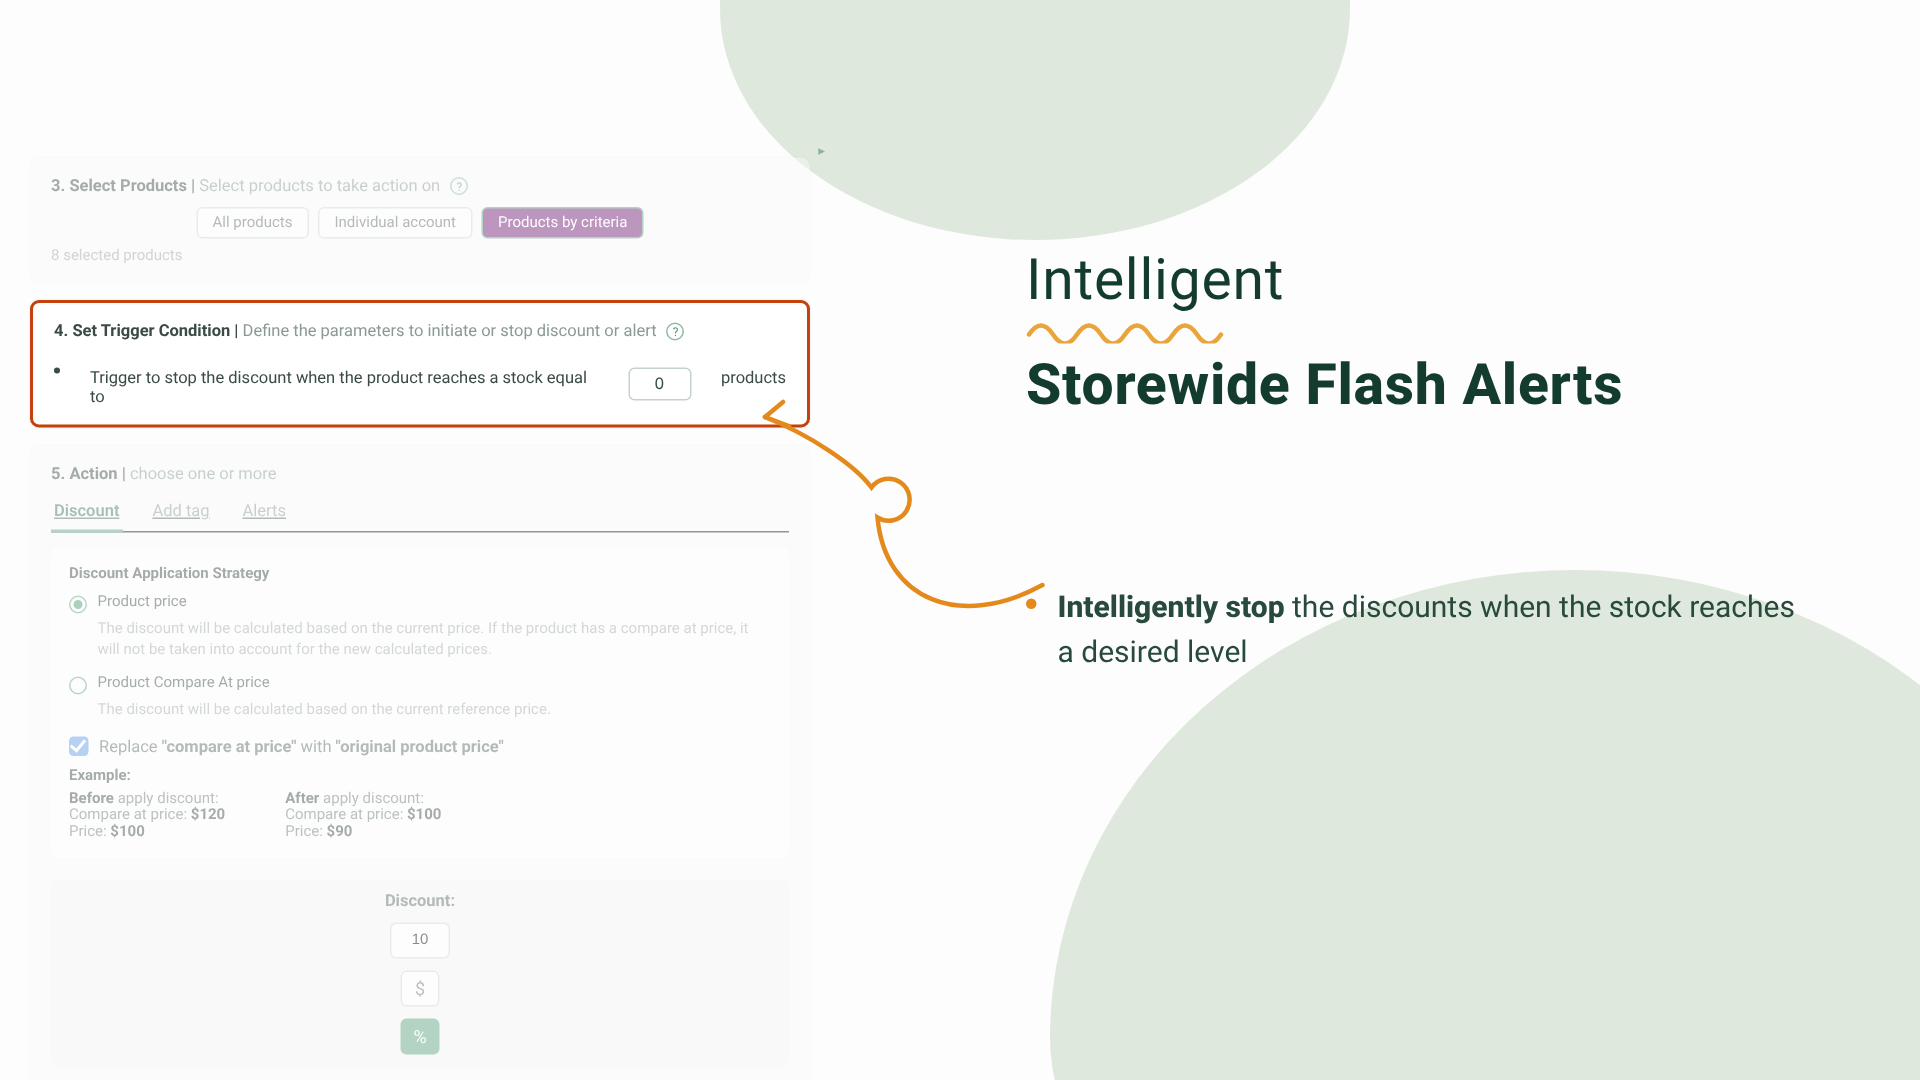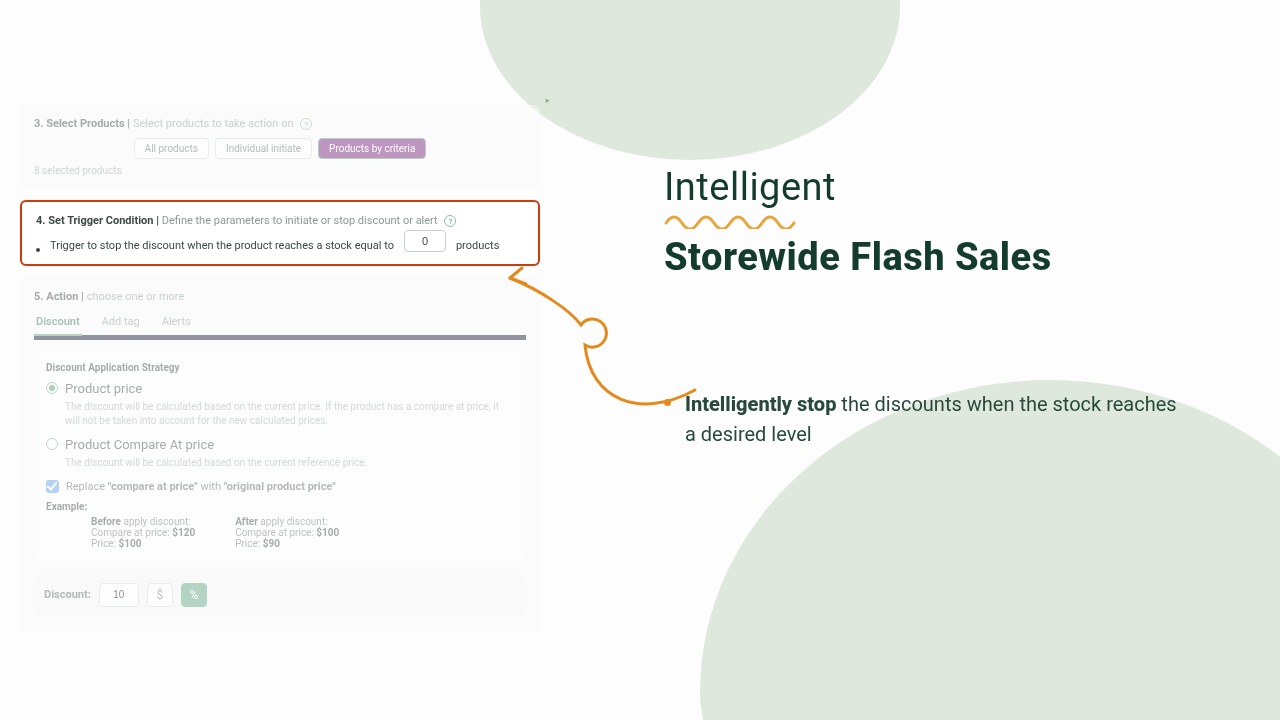--- a/index.html
+++ b/index.html
@@ -33,21 +33,21 @@
     bottom: -80px; right: 320px;
     width: 220px; height: 200px;
     background: #dfe8dc;
     border-radius: 50%;
     z-index: 0;
   }
 
   
   .right-pane {
     position: absolute;
-    left: 664px;
+    left: 684px;
     top: 165px;
     width: 520px;
     z-index: 5;
     color: #1f4b3a;
   }
   .title-line1 {
     font-size: 38px;
     font-weight: 400;
     color: #133c2e;
     letter-spacing: 0.5px;
@@ -127,61 +127,61 @@
     border-radius: 4px;
     background: #fff;
     color: #5a6b65;
     font-size: 10px;
     cursor: pointer;
   }
   .pill.active { background: #701a75; border-color:#5aa27d; color:#fff; }
   .muted-note { color:#9aa6a0; font-size:10px; }
 
   
-  .trigger-line { margin-top:3px; display:flex; align-items:flex-end; gap:10px; font-size:11px; color:#3a4a44;}
+  .trigger-line { margin-top:18px; display:flex; align-items:flex-start; gap:20px; font-size:11px; color:#3a4a44;}
   .trigger-line .dot { width:4px;height:4px;background:#3a4a44;border-radius:50%; }
   .stock-input {
     width: 42px; height:22px;
     border:1px solid #c6d1cb; border-radius:4px;
     text-align:center; font-size:11px; color:#3a4a44;
     background:#fff;
   }
 
   
-  .tabs { display:flex; gap:18px; border-bottom:5px solid #0f172a; margin:6px 0 10px;}
+  .tabs { display:flex; gap:18px; border-bottom:1px solid #0f172a; margin:6px 0 10px;text-decoration:underline;}
   .tab { padding:6px 2px; font-size:11px; color:#8a9a93; cursor:pointer;}
   .tab.active { color:#3f7a5d; border-bottom:2px solid #5aa27d; margin-bottom:-1px; font-weight:600;}
   .inner-block { background:#fff; border-radius:5px; padding:12px; }
   .strategy-title { font-weight:700; color:#3a4a44; font-size:10px; margin-bottom:8px; display:block;}
   .radio-row { display:flex; align-items:flex-start; gap:7px; margin-bottom:4px;}
   .radio {
     width:12px;height:12px;border:1.5px solid #6aa785;border-radius:50%;
     position:relative; margin-top:1px; flex:none; background:#fff;
   }
   .radio.checked::after{
     content:""; position:absolute; inset:2px; background:#4a9b6e; border-radius:50%;
   }
-  .radio-label { font-size:13px; color:#3a4a44;}
+  .radio-label { font-size:10px; color:#3a4a44;}
   .radio-desc { font-size:10px; color:#a0aca6; margin:0 0 10px 19px; line-height:1.35;}
   .check-row { display:flex; align-items:center; gap:7px; margin:6px 0;}
   .checkbox {
     width:13px;height:13px;border-radius:3px;background:#5f9de8;
     position:relative; flex:none;
   }
   .checkbox::after{
     content:""; position:absolute; left:3px; top:0px;
     width:4px;height:8px; border:2px solid #fff; border-top:0;border-left:0;
     transform:rotate(40deg);
   }
   .example-block { margin-top:8px; font-size:10px; color:#6a7a73;}
-  .example-block .cols{ display:flex; gap:40px; margin-top:4px;margin-left:45px;}
+  .example-block .cols{ display:flex; gap:40px; margin-top:4px;}
   .example-block b{ color:#3a4a44;}
   .discount-row {
     margin-top:14px; background:#f3f6f4; border-radius:5px;
-    padding:8px 10px; display:flex; align-items:center; gap:8px; font-size:11px;
+    padding:8px 10px; display:flex; align-items:center; gap:8px; font-size:11px;flex-direction:column;
   }
   .disc-input{
     width:40px;height:24px;border:1px solid #d0dad4;border-radius:4px;
     text-align:center;font-size:10px;background:#fff;
   }
   .disc-btn{
     width:26px;height:24px;border:1px solid #d0dad4;border-radius:4px;
     background:#fff;color:#6a7a73;font-size:12px;display:flex;align-items:center;justify-content:center;cursor:pointer;
   }
   .disc-btn.active{ background:#5aa27d;border-color:#5aa27d;color:#fff;}
@@ -201,21 +201,21 @@
 
 <div class="blob-top"></div>
 <div class="blob-br"></div>
 <div class="blob-br2"></div>
 
 <div class="right-pane">
   <div class="title-line1">Intelligent</div>
   <svg class="squiggle" width="150" height="16" viewBox="0 0 150 16">
     <path d="M2 10 q 8 -12 16 0 q 8 12 16 0 q 8 -12 16 0 q 8 12 16 0 q 8 -12 16 0 q 8 12 16 0 q 8 -12 16 0 q 8 12 16 0" stroke="#e9a53a" stroke-width="3" fill="none" stroke-linecap="round"></path>
   </svg>
-  <div class="title-line2">Storewide Flash Sales</div>
+  <div class="title-line2">Storewide Flash Alerts</div>
 
   <div class="bullet-block">
     <div class="bullet-dot"></div>
     <div class="bullet-text">
       <b>Intelligently stop</b><span> the discounts when the stock reaches a desired level</span>
     </div>
   </div>
 </div>
 
 <svg class="arrow-svg" viewBox="0 0 210 180">
@@ -228,21 +228,21 @@
 
   <div class="card faded">
     <span class="section-title">
       <span>3.</span>
       <span>Select Products</span> |
     </span>
     <span class="section-sub">Select products to take action on</span>
     <span class="help-icon">?</span>
     <div class="pill-row">
       <div class="pill">All products</div>
-      <div class="pill">Individual initiate</div>
+      <div class="pill">Individual account</div>
       <div class="pill active">Products by criteria</div>
     </div>
     <div class="muted-note">8 selected products</div>
   </div>
 
   <div class="card highlight">
     <span class="section-title">
       <span>4.</span>
       <span>Set Trigger Condition</span> |
     </span>

